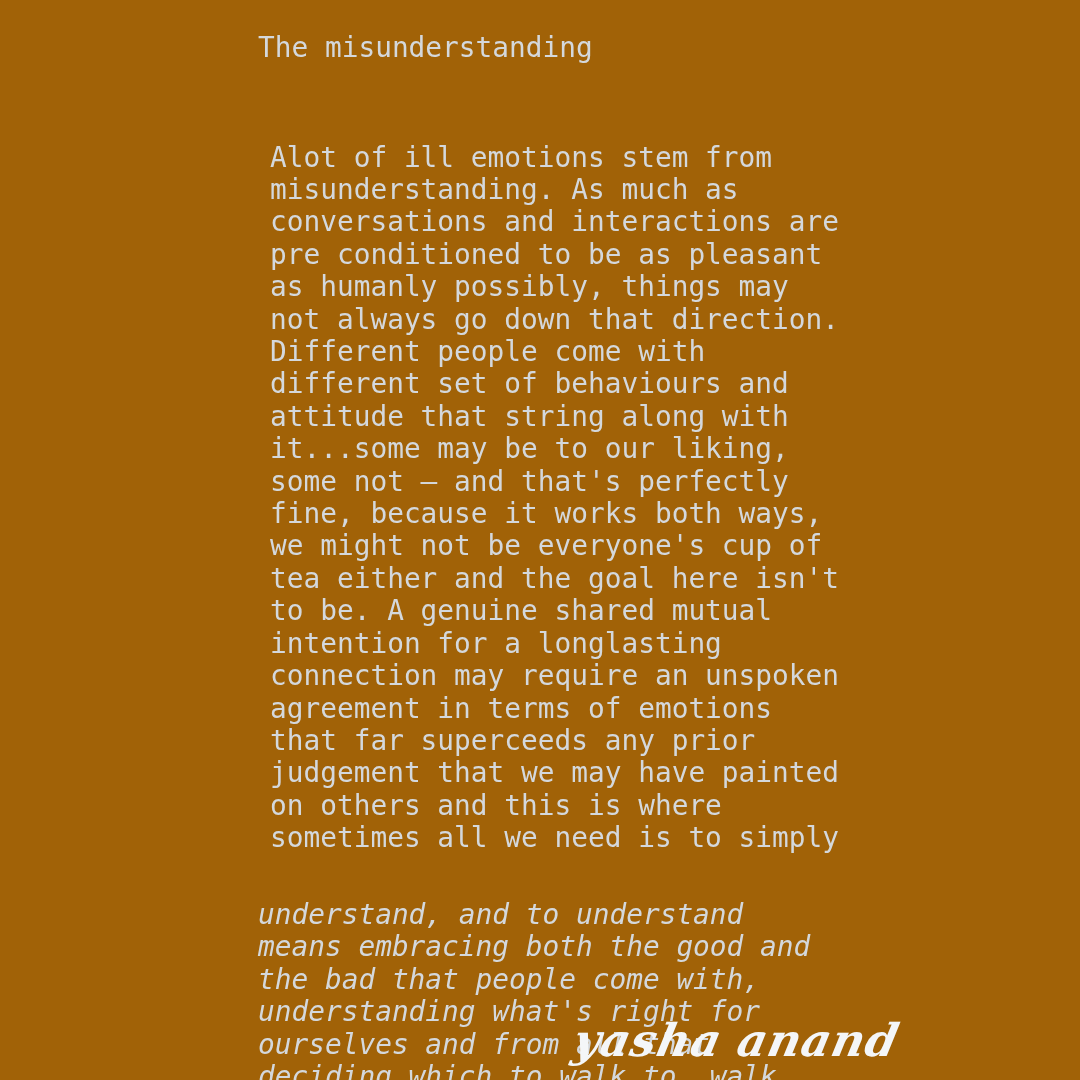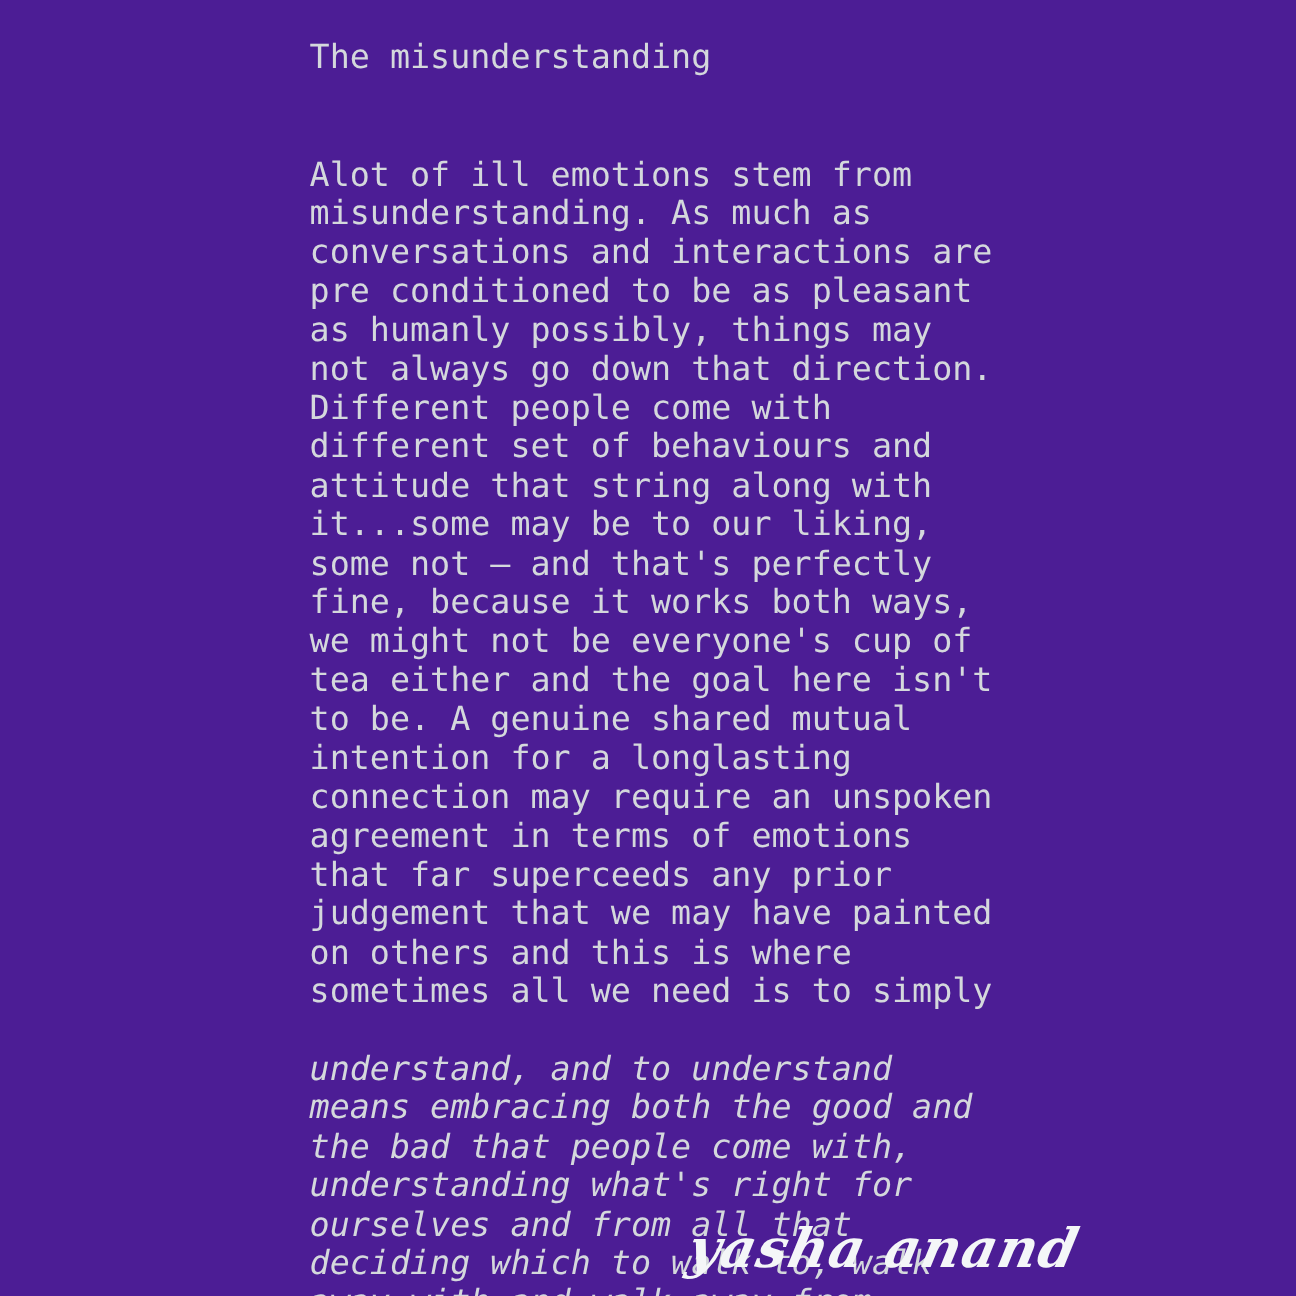--- a/index.html
+++ b/index.html
@@ -8,39 +8,39 @@
     width: 1080px;
     height: 1080px;
     background: #0a0b0d;
     overflow: hidden;
   }
   .card {
     position: absolute;
     inset: 0;
     width: 1080px;
     height: 1080px;
-    background: #4c1d95;
+    background: #a16207;
   }
   .textcol {
     position: absolute;
     left: 258px;
     top: 0;
     width: 640px;
     color: #d4d8dc;
     font-family: "DejaVu Sans Mono", "Liberation Mono", monospace;
     font-size: 27.8px;
     line-height: 32.4px;
     white-space: pre-line;
     letter-spacing: 0px;
   }
   .quote-title {
     margin: 0 0 32.4px 0;
   }
   .body-regular {
-    margin: 0;
+    margin: 12px;
   }
   .body-italic {
     margin: 0;
     font-style: italic;
   }
   .signature {
     position: absolute;
     left: 574px;
     top: 1016px;
     color: #f4f6f8;

